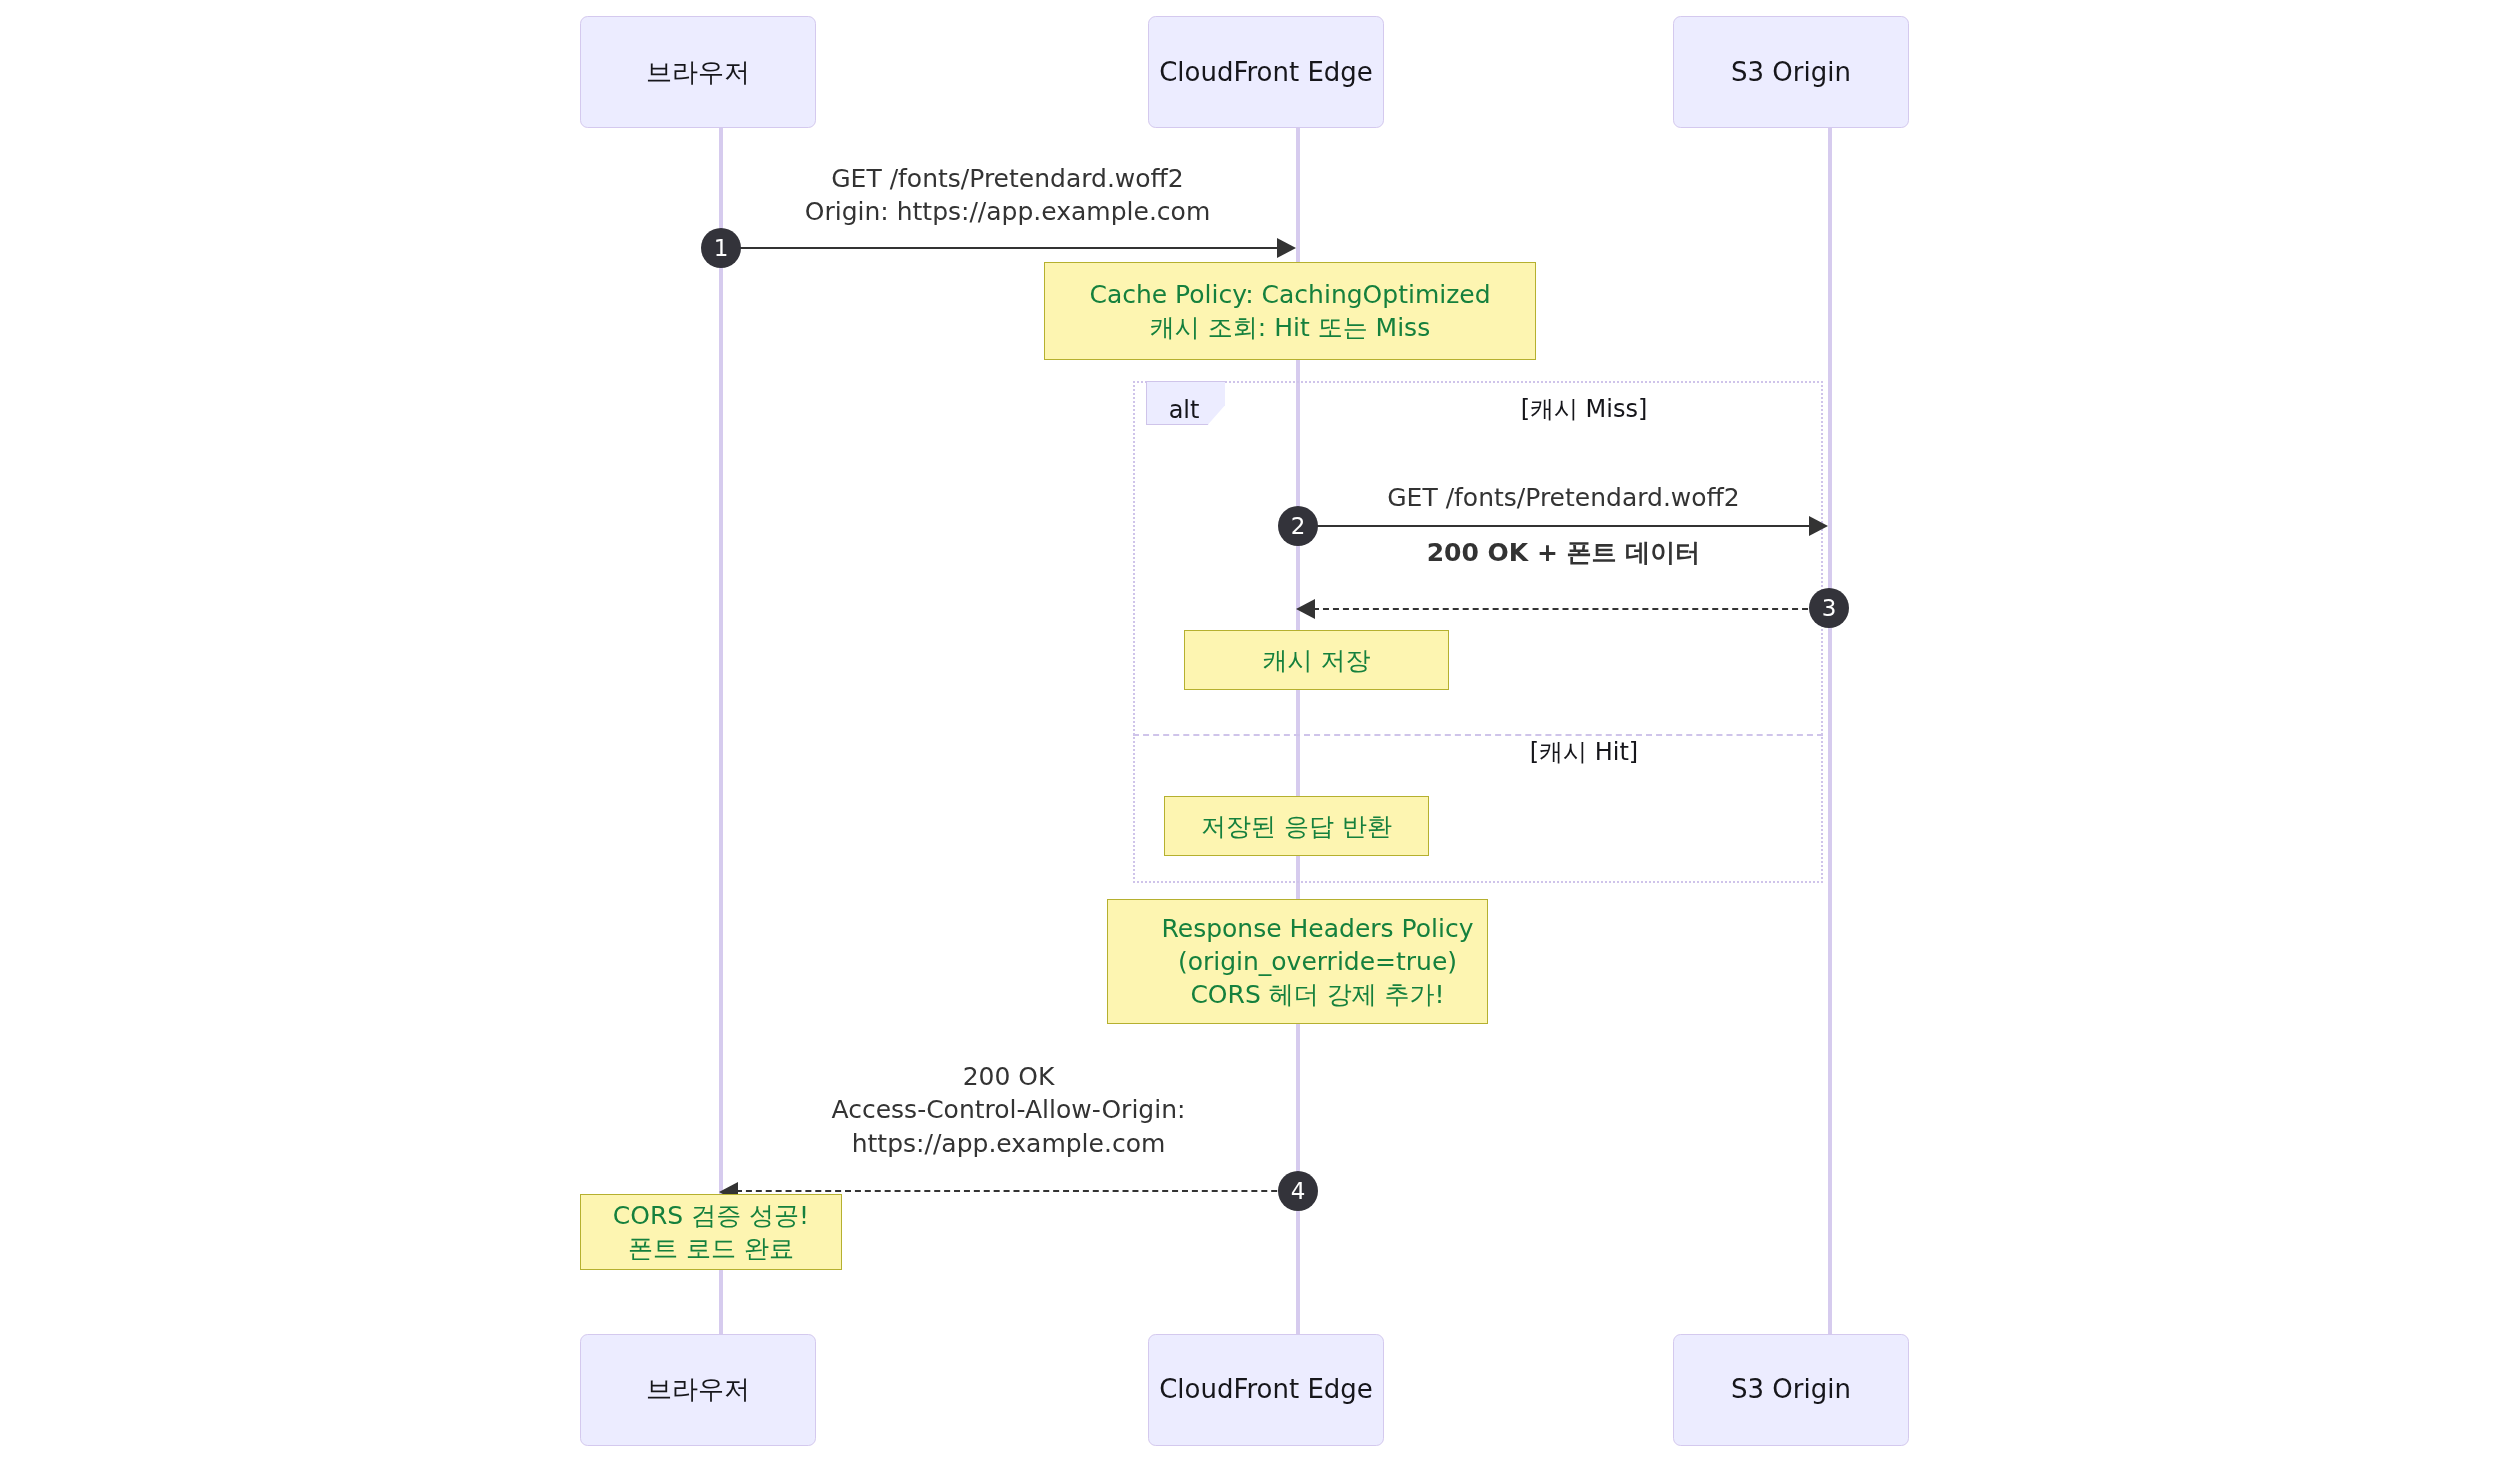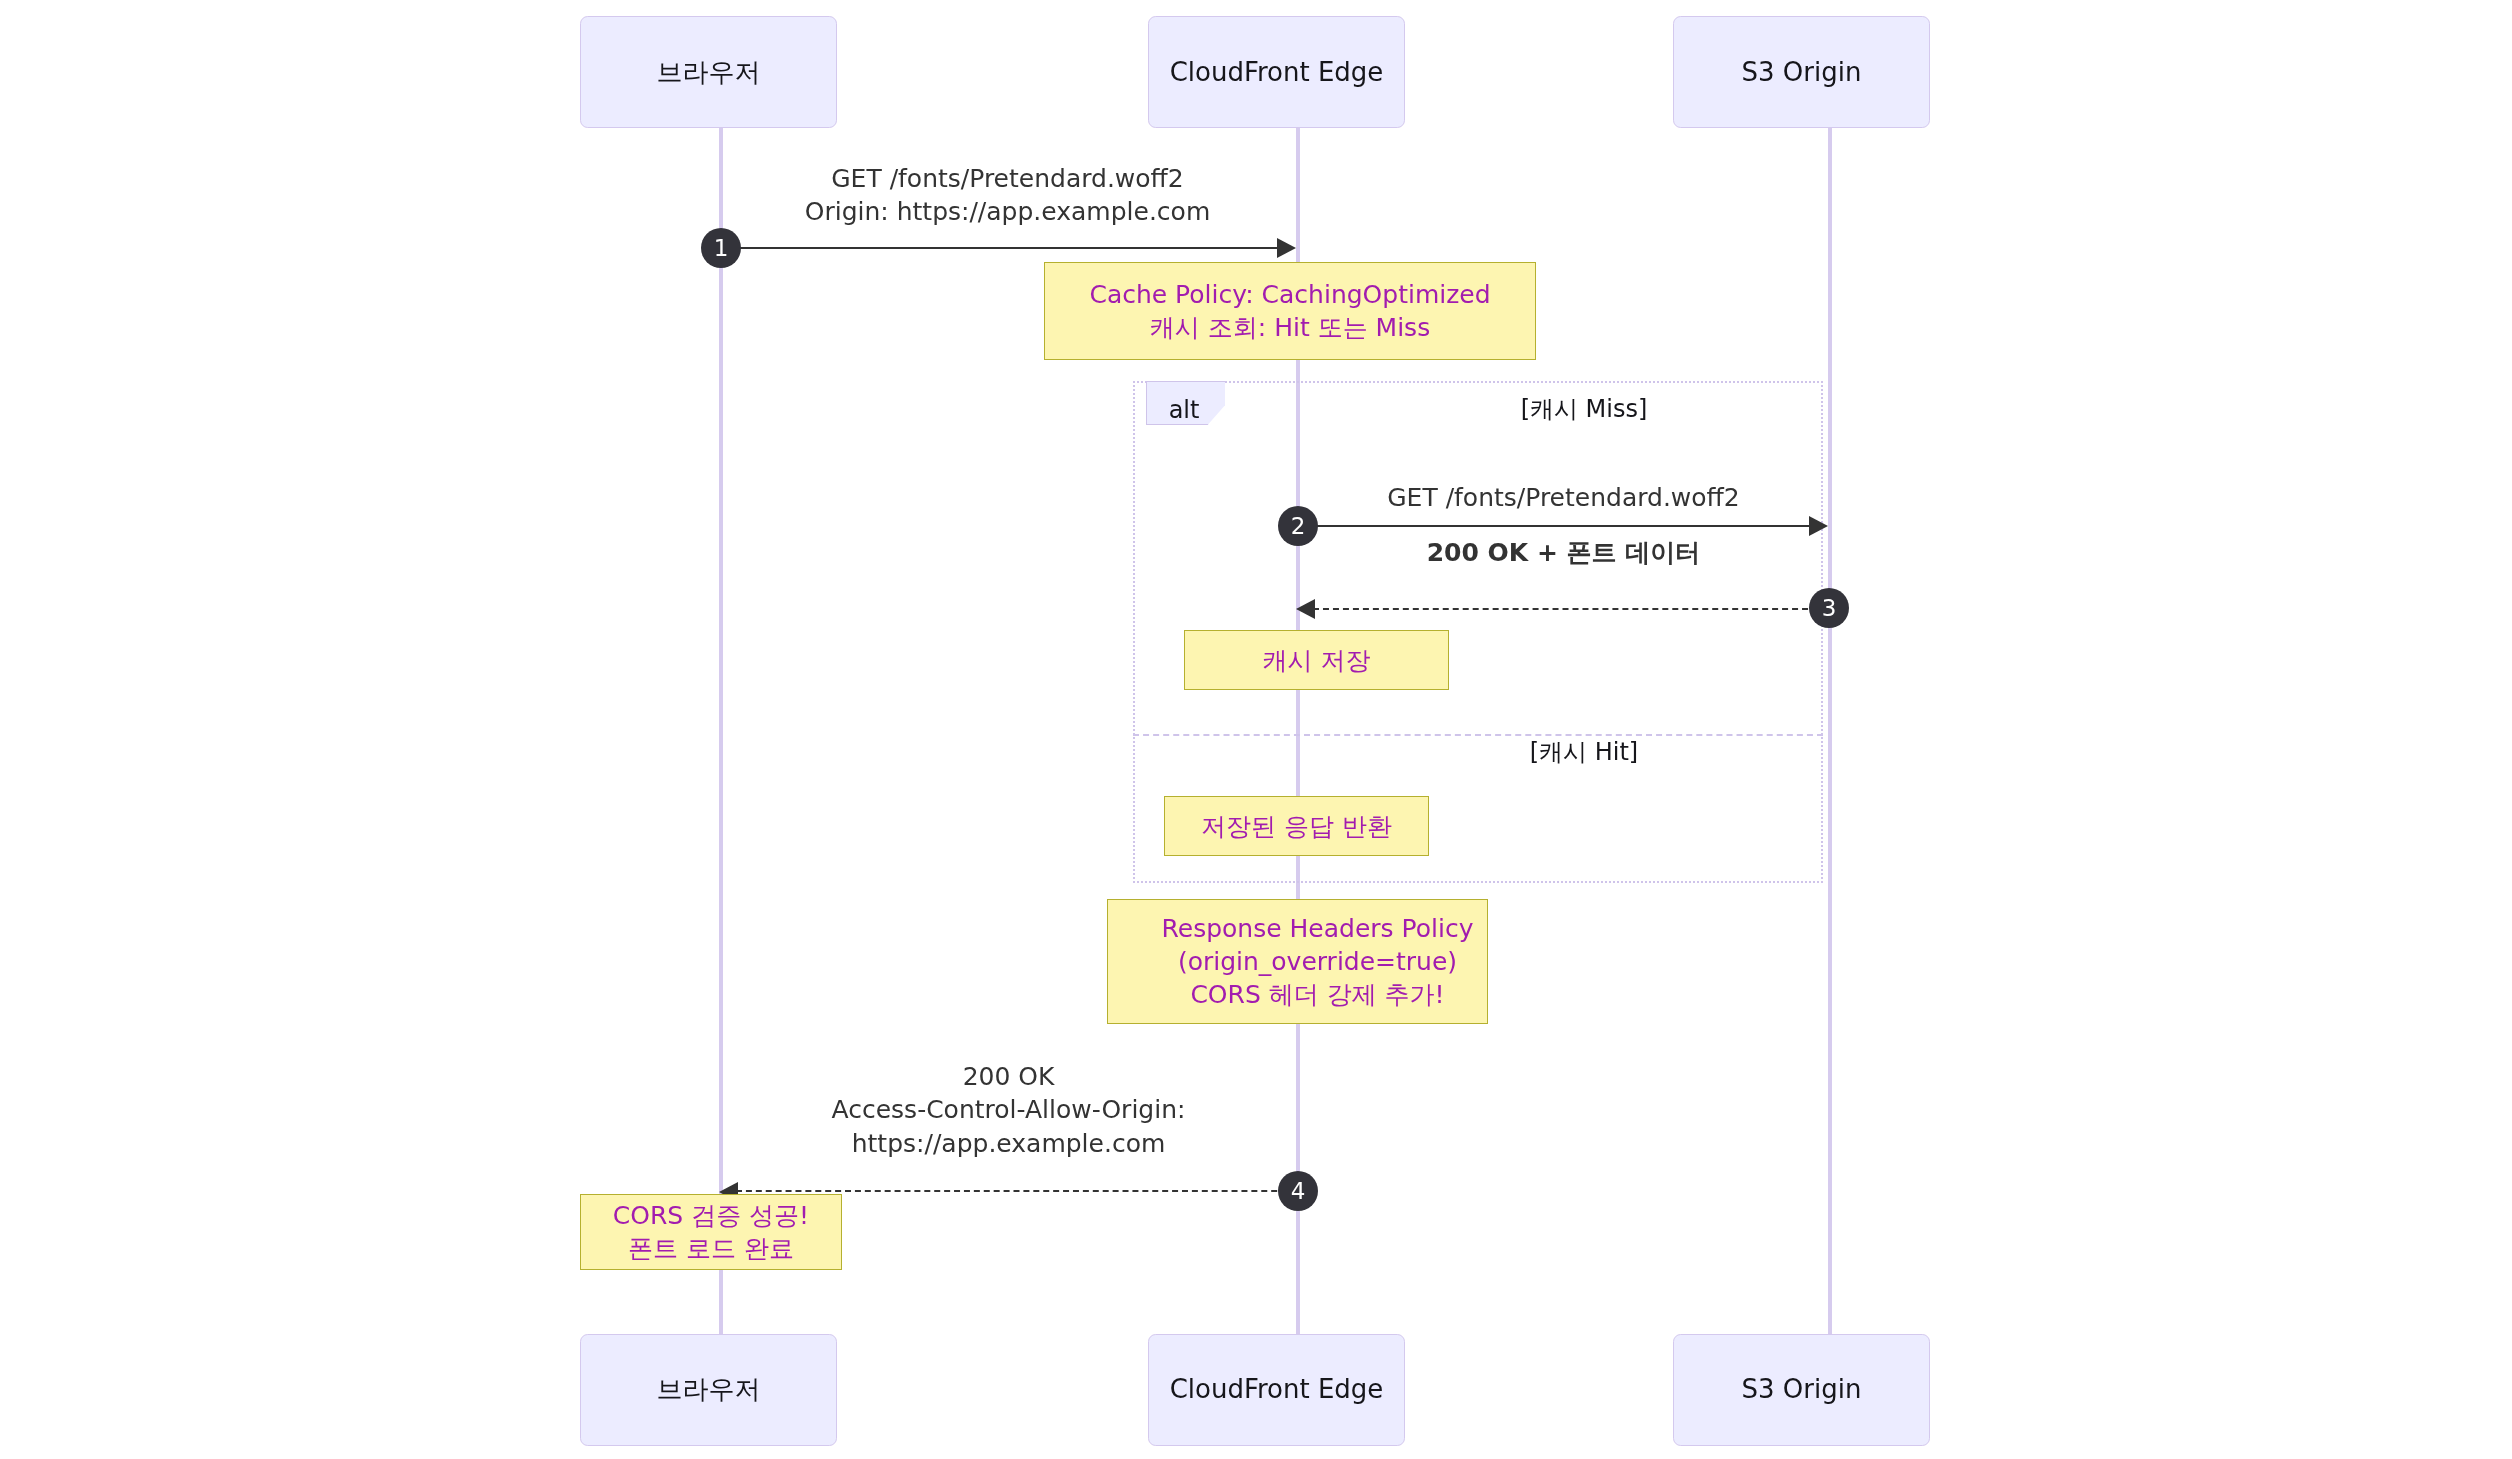--- a/index.html
+++ b/index.html
@@ -23,21 +23,21 @@
     position: absolute;
     width: 3.8px;
     background: #d6cbee;
     z-index: 1;
   }
 
   
   .actor {
     position: absolute;
     box-sizing: border-box;
-    width: 257px;
+    width: 236px;
     height: 112px;
     background: #ececff;
     border: 1.9px solid #d4c9ee;
     border-radius: 7.7px;
     display: flex;
     align-items: center;
     justify-content: center;
     z-index: 4;
   }
   .actor-label {
@@ -94,21 +94,21 @@
     background: #fdf5b1;
     border: 1.9px solid #b5b02f;
     display: flex;
     flex-direction: column;
     align-items: center;
     justify-content: center;
     z-index: 6;
   }
   .note-line {
     font-size: 25px;
-    color: #a21caf;
+    color: #15803d;
     line-height: 1.32;
     text-align: center;
     white-space: nowrap;
   }
 
   
   .msg-line {
     position: absolute;
     height: 0;
     border-top: 2.9px solid #333333;

